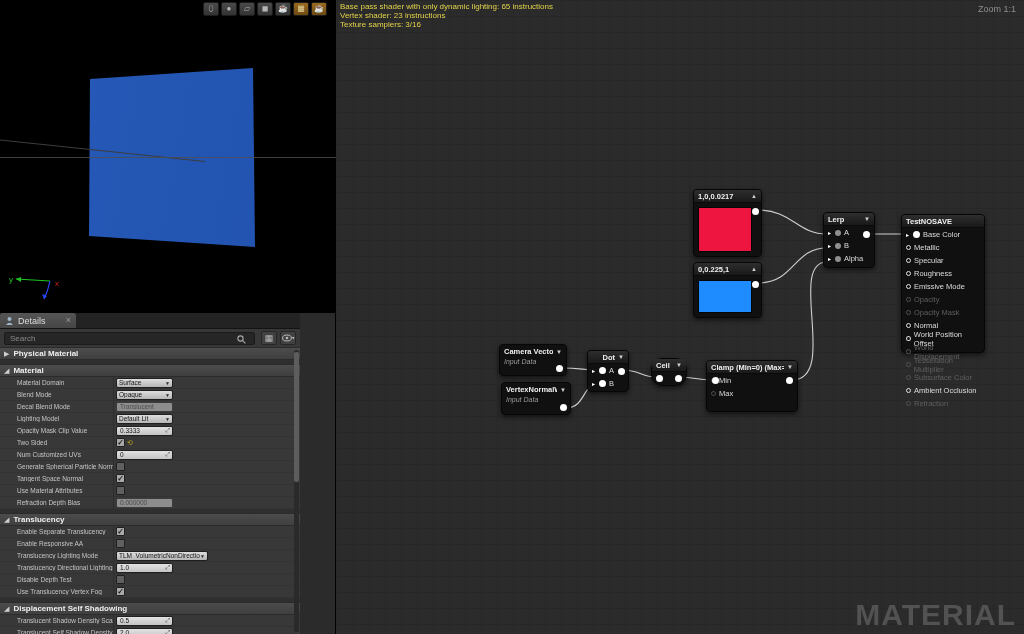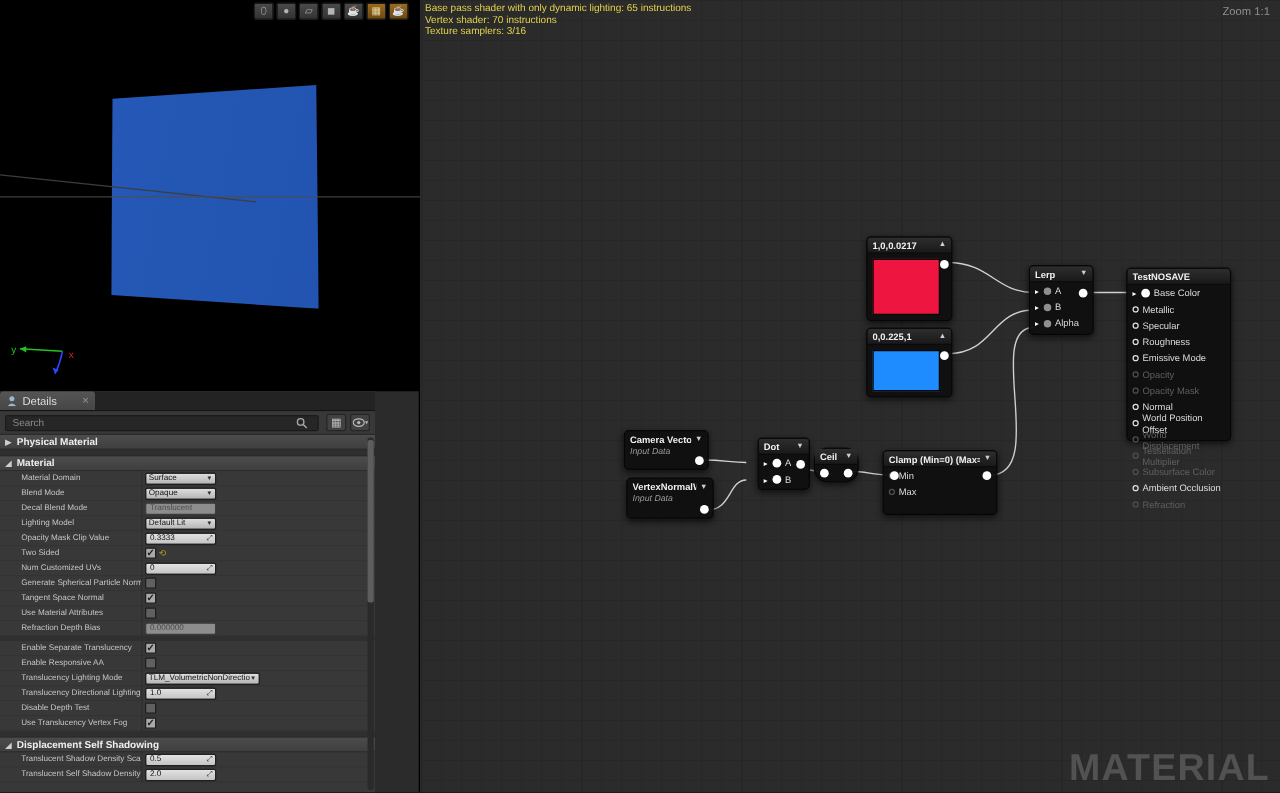--- a/index.html
+++ b/index.html
@@ -253,20 +253,24 @@
           </span>
       </div>
       <div class="prop-row">
         <span class="rlabel">Refraction Depth Bias</span>
         <span class="rctrl">
             <span class="txt-disabled">0.000000</span>
           </span>
       </div>
 
       <div class="sect-gap"></div>
+      <div class="sect-header">
+        <span class="arrow">◢</span>
+        <span class="stitle">Translucency</span>
+      </div>
 
       <div class="prop-row">
         <span class="rlabel">Enable Separate Translucency</span>
         <span class="rctrl">
             <span class="cb on">✓</span>
           </span>
       </div>
       <div class="prop-row">
         <span class="rlabel">Enable Responsive AA</span>
         <span class="rctrl">
@@ -331,21 +335,21 @@
 
       <div id="dscroll">
           <div class="thumb"></div>
         </div>
     </div>
   </div>
 
   <div id="graph">
     <div id="stats">
       <div>Base pass shader with only dynamic lighting: 65 instructions</div>
-      <div>Vertex shader: 70 instructions</div>
+      <div>Vertex shader: 23 instructions</div>
       <div>Texture samplers: 3/16</div>
     </div>
     <div id="zoom-label">Zoom 1:1</div>
     <div id="watermark">MATERIAL</div>
 
     <svg id="wires">
       <g fill="none" stroke="#d0d0d0" stroke-width="1.1">
         <path d="M421 210 C 455 210, 460 234, 490 234"></path>
         <path d="M421 283 C 458 283, 456 248, 490 248"></path>
         <path d="M455 380 C 502 380, 450 262, 490 262"></path>
@@ -386,21 +390,21 @@
 
     <div class="node" style="left:164px;top:382px;width:70px;height:33px;">
       <div class="node-hdr" style="background:none;border-bottom:none;">
         <span class="ntitle">VertexNormalWS</span>
         <span class="ncollapse">▼</span>
         </div>
       <div class="nsub">Input Data</div>
       <span class="pin filled outpin" style="right:3px;bottom:3px;"></span>
     </div>
 
-    <div class="node" style="left:269px;top:350px;width:42px;height:42px;">
+    <div class="node" style="left:250px;top:350px;width:42px;height:42px;text-align:right;">
       <div class="node-hdr">
           <span class="ntitle">Dot</span>
         <span class="ncollapse">▼</span>
         </div>
       <div class="prow">
           <span class="inarrow">▸</span>
         <span class="pin filled"></span>
         <span class="plabel">A</span>
         </div>
       <div class="prow">

